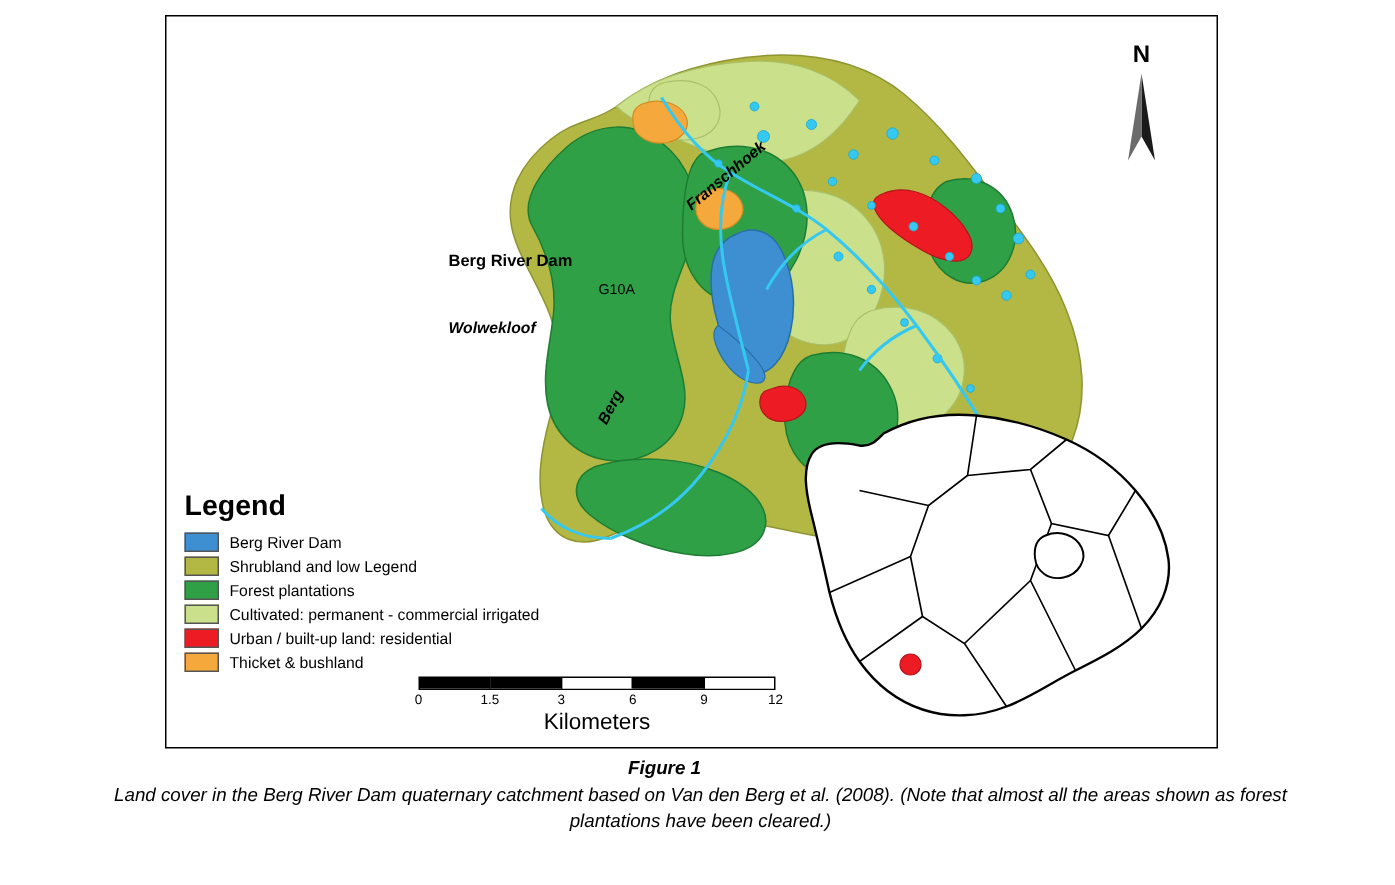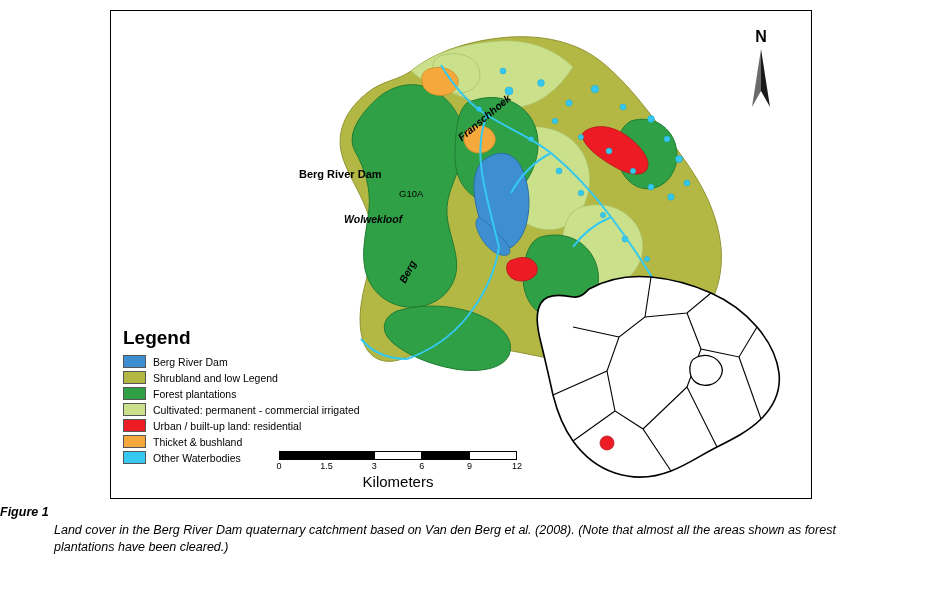--- a/index.html
+++ b/index.html
@@ -144,20 +144,21 @@
     transform: rotate(-62deg);
     transform-origin: left bottom;
   }
 
   
   .caption {
     position: absolute;
     left: 0;
     top: 505px;
     width: 886px;
+    text-align: center;
   }
   .caption-title {
     font-size: 12.5px;
     font-weight: 700;
     font-style: italic;
     margin-bottom: 3px;
   }
   .caption-text {
     font-size: 12.5px;
     font-style: italic;
@@ -271,21 +272,21 @@
     <div class="north-arrow">
       <div class="n-label">N</div>
       <svg width="30" height="62" viewBox="0 0 30 62">
         <polygon points="15,2 24,60 15,44" fill="#1a1a1a"></polygon>
         <polygon points="15,2 6,60 15,44" fill="#6b6b6b"></polygon>
       </svg>
     </div>
 
     <div class="map-label" style="left:188px; top:157px;">Berg River Dam</div>
     <div class="map-label small" style="left:288px; top:177px;">G10A</div>
-    <div class="map-label italic" style="left:188px; top:202px; font-size:10.5px;margin-left:45px;">Wolwekloof</div>
+    <div class="map-label italic" style="left:188px; top:202px; font-size:10.5px;">Wolwekloof</div>
     <div class="map-label italic rot-franschhoek" style="left:352px; top:120px; font-size:10.5px;">Franschhoek</div>
     <div class="map-label italic rot-berg" style="left:296px; top:262px; font-size:10.5px;">Berg</div>
 
     <div class="legend">
       <div class="legend-title">Legend</div>
 
       <div class="legend-row">
         <span class="legend-swatch" style="background:#3d8fd1;"></span>
         <span class="legend-label">Berg River Dam</span>
       </div>
@@ -308,24 +309,20 @@
       <div class="legend-row">
         <span class="legend-swatch" style="background:#ed1c24;"></span>
         <span class="legend-label">Urban / built-up land: residential</span>
       </div>
 
       <div class="legend-row">
         <span class="legend-swatch" style="background:#f5a93c;"></span>
         <span class="legend-label">Thicket &amp; bushland</span>
       </div>
 
-      <div class="legend-row">
-        <span class="legend-swatch" style="background:#35c8f0;"></span>
-        <span class="legend-label">Other Waterbodies</span>
-      </div>
     </div>
 
     <div class="scalebar">
       <div class="scale-track">
         <div class="scale-seg dark"></div>
         <div class="scale-seg dark"></div>
         <div class="scale-seg light"></div>
         <div class="scale-seg dark"></div>
         <div class="scale-seg light"></div>
       </div>

